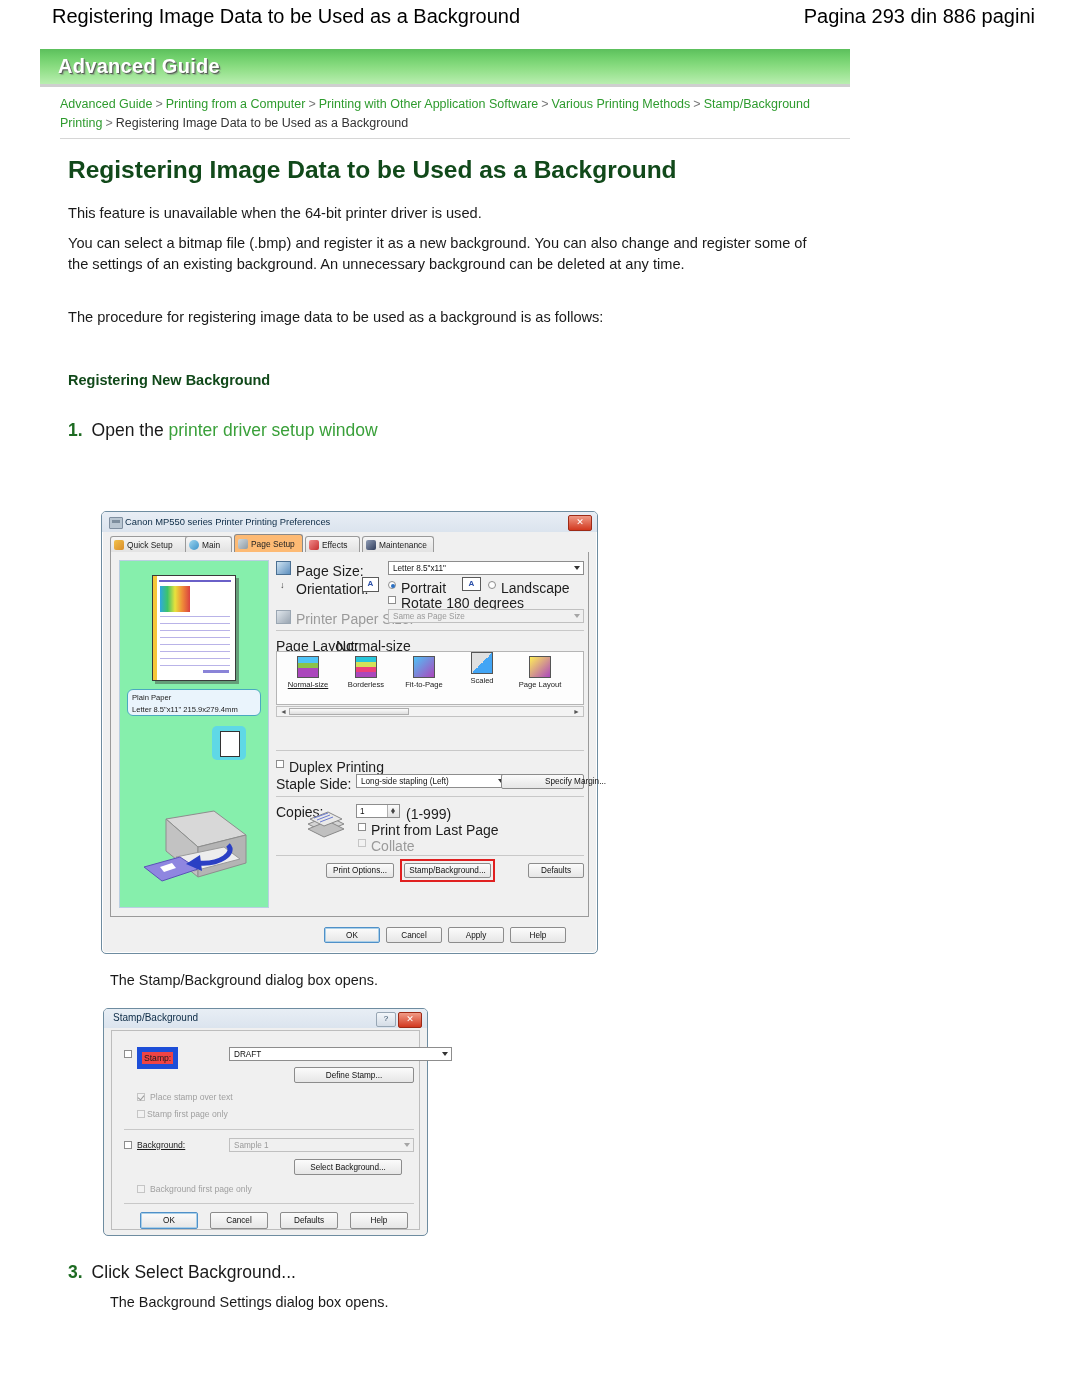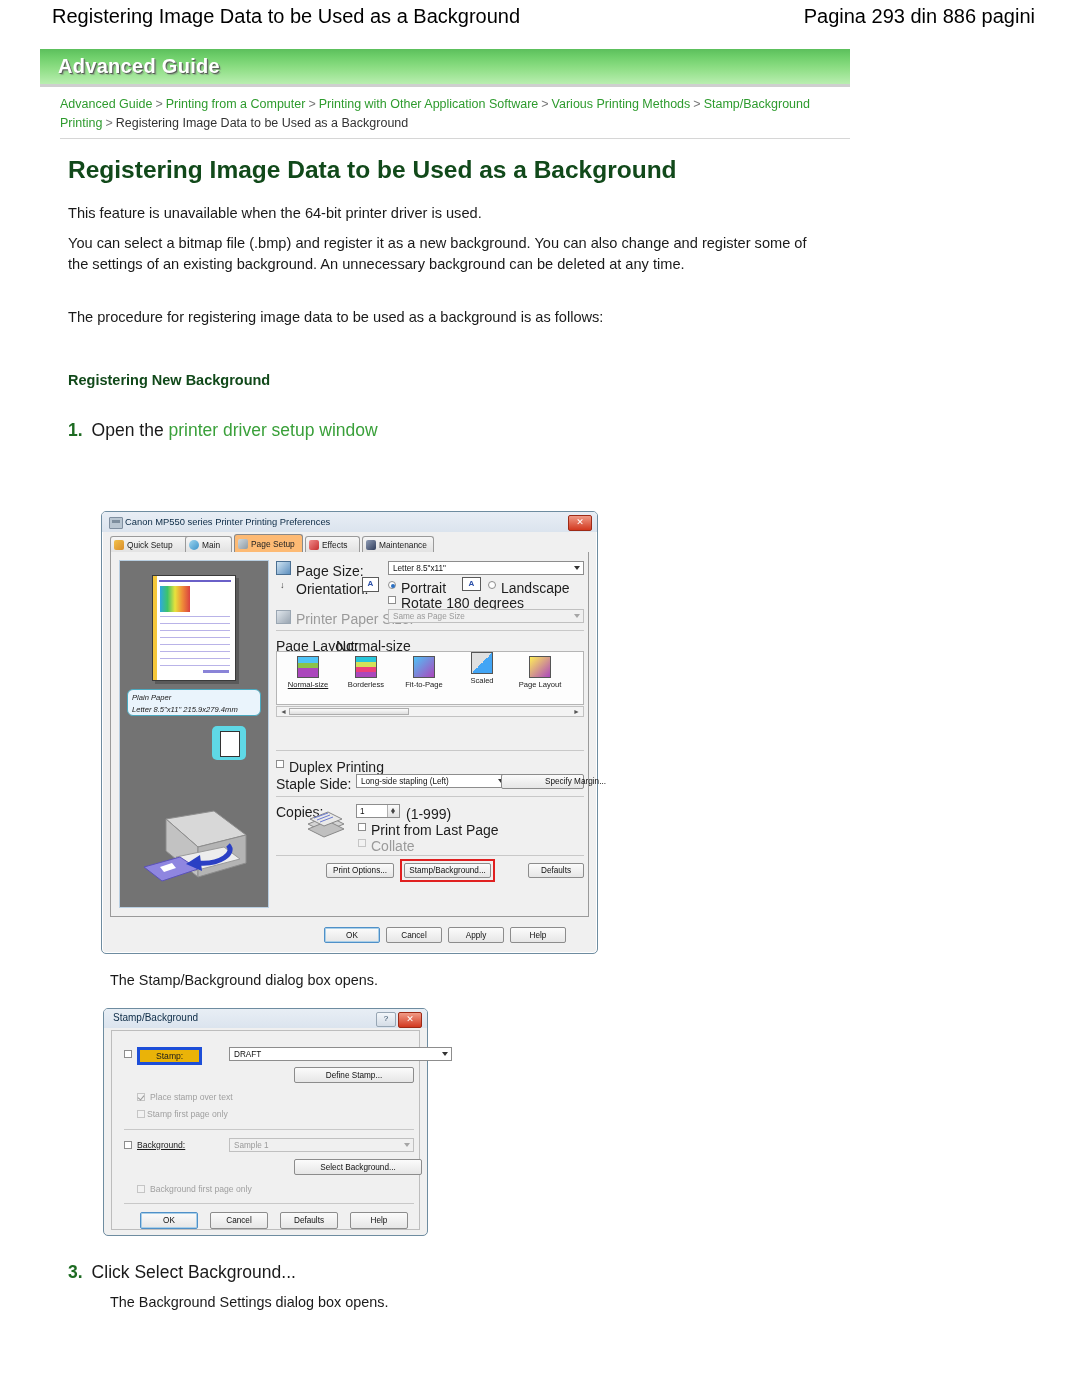--- a/index.html
+++ b/index.html
@@ -132,21 +132,21 @@
   .tab .tico{
     position:absolute;left:3px;top:3px;width:10px;height:10px;border-radius:2px;
   }
   #prefs-dialog .panel{
     position:absolute;left:8px;top:40px;right:8px;bottom:36px;
     background:#f0f0f0;border:1px solid #9a9a9a;border-top:none;
     box-sizing:border-box;
   }
   .preview-pane{
     position:absolute;left:8px;top:8px;width:150px;bottom:8px;
-    background:#737373;border:1px solid #b9cfe2;box-sizing:border-box;font-style:italic;
+    background:#86efac;border:1px solid #b9cfe2;box-sizing:border-box;
   }
   .paper-thumb{
     position:absolute;left:32px;top:14px;width:82px;height:104px;
     background:#ffffff;border:1px solid #3a3a3a;
     box-shadow:3px 3px 0 rgba(60,60,60,.45);
   }
   .paper-thumb .yellowbar{position:absolute;left:0;top:0;width:4px;height:100%;background:#f5c73a;}
   .paper-thumb .topline{position:absolute;left:6px;top:4px;right:4px;height:2px;background:#6a60c8;}
   .paper-thumb .rainbow{
     position:absolute;left:7px;top:10px;width:30px;height:26px;
@@ -265,21 +265,21 @@
   }
   #stamp-dialog .body{
     position:absolute;left:7px;top:21px;right:7px;bottom:5px;
     background:#f0f0f0;border:1px solid #bdbdbd;box-sizing:border-box;
   }
   .sd-lbl{position:absolute;font-size:8.6px;color:#1a1a1a;white-space:nowrap;}
   .sd-lbl.dim{color:#a0a0a0;}
   .sd-lbl u{text-decoration:underline;}
 
   .highlight-stamp{
-    position:absolute;background:#eab308;border:3px solid #1d4ed8;padding:0 16px;
+    position:absolute;background:#ef4444;border:5px solid #1d4ed8;padding:0 2px;
   }
 </style>
 </head>
 <body>
 
 <div id="page-header">
   <div class="hdr-title">Registering Image Data to be Used as a Background</div>
   <div class="hdr-pageinfo">Pagina 293 din 886 pagini</div>
 </div>
 
@@ -522,21 +522,21 @@
 
     <div class="hrule" style="left:12px;top:98px;width:290px;"></div>
 
     <span class="chk" style="left:12px;top:110px;"></span>
     <span class="sd-lbl" style="left:25px;top:109px;"><u>Background:</u></span>
     <span class="combo dim" style="left:117px;top:107px;width:185px;">
       <span>Sample 1</span>
       <span class="arw"></span>
     </span>
 
-    <span class="btn" style="left:182px;top:128px;width:128px;height:16px;line-height:15px;">Select Background...</span>
+    <span class="btn" style="left:182px;top:128px;width:108px;height:16px;line-height:15px;">Select Background...</span>
 
     <span class="chk dim" style="left:25px;top:154px;"></span>
     <span class="sd-lbl dim" style="left:38px;top:153px;">Background first page only</span>
 
     <div class="hrule" style="left:12px;top:172px;width:290px;"></div>
 
     <span class="btn primary" style="left:28px;top:181px;width:58px;height:17px;line-height:16px;">OK</span>
     <span class="btn" style="left:98px;top:181px;width:58px;height:17px;line-height:16px;">Cancel</span>
     <span class="btn" style="left:168px;top:181px;width:58px;height:17px;line-height:16px;">Defaults</span>
     <span class="btn" style="left:238px;top:181px;width:58px;height:17px;line-height:16px;">Help</span>

